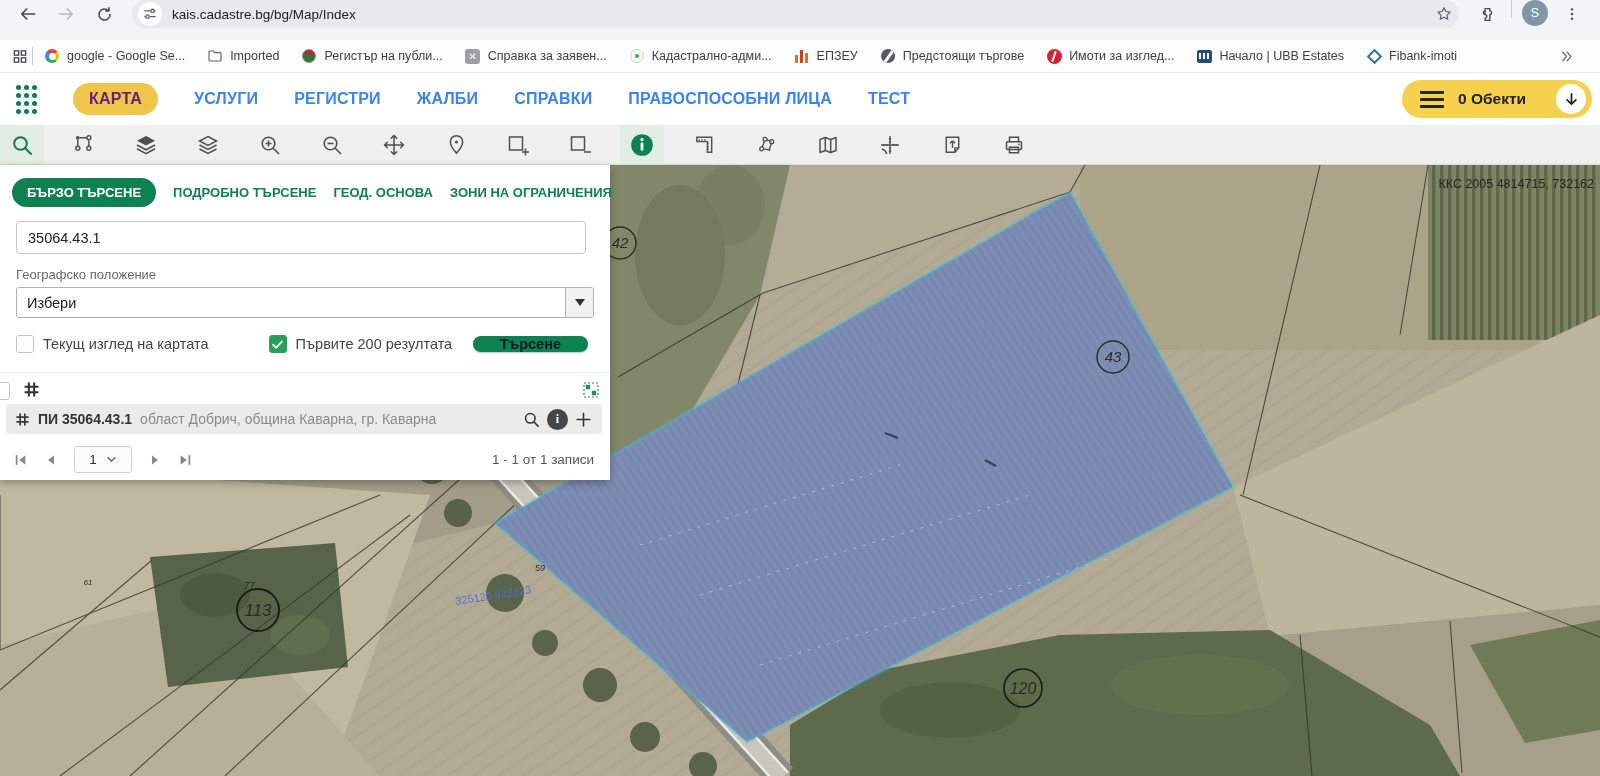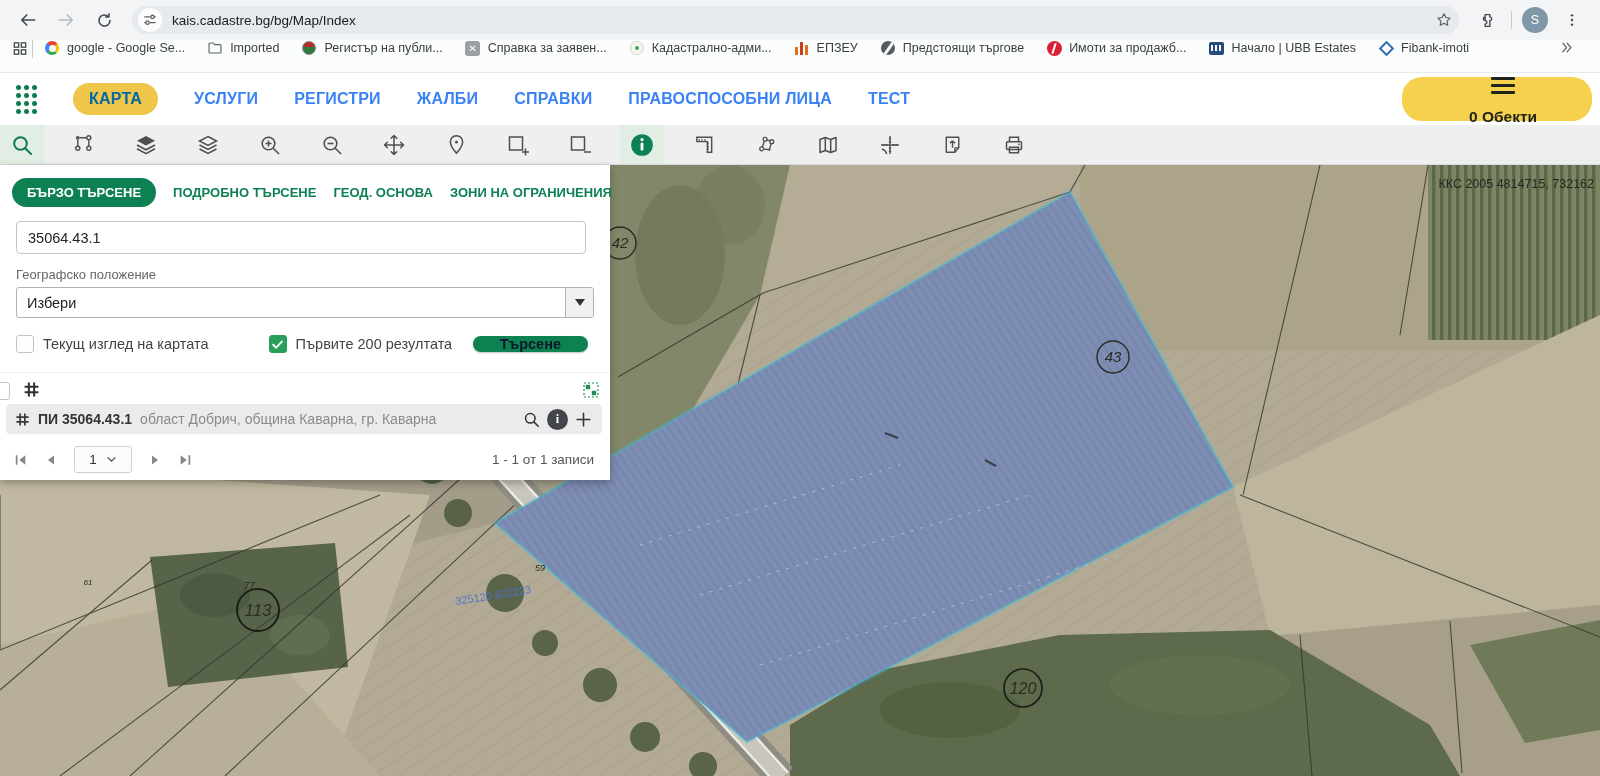--- a/index.html
+++ b/index.html
@@ -6,37 +6,37 @@
   html,body { margin:0; padding:0; }
   body {
     width:1600px; height:776px; position:relative; overflow:hidden;
     font-family:"Liberation Sans", sans-serif; background:#fff;
   }
   svg { display:block; }
 
   
   .browser-top {
     position:absolute; top:0; left:0; width:1600px; height:40px;
-    background:#f2f4f6; display:flex; align-items:center; padding:0 14px; gap:10px;
+    background:#f2f4f6; display:flex; align-items:flex-start; padding:0 14px; gap:10px;
   }
   .chrome-btn { width:28px; height:28px; display:flex; align-items:center; justify-content:center; border-radius:50%; }
   .url-bar {
     flex:1; height:28px; background:#e6e9ed; border-radius:14px;
     display:flex; align-items:center; gap:10px; padding:0 6px 0 6px; margin:0 4px;
   }
   .site-info-chip { width:24px; height:24px; border-radius:50%; background:#fdfdfd; display:flex; align-items:center; justify-content:center; }
   .url-text { flex:1; font-size:13.5px; color:#202124; }
   .divider-v { width:1px; height:18px; background:#c8ccd0; }
   .avatar { width:26px; height:26px; border-radius:50%; background:#7f97a6; color:#fff; font-size:12.5px; display:flex; align-items:center; justify-content:center; }
 
   
   .bookmarks {
     position:absolute; top:40px; left:0; width:1600px; height:33px;
     background:#fbfcfc; border-bottom:1px solid #e6e8ea;
-    display:flex; align-items:flex-start; padding:0 10px; font-size:12.5px; color:#3c4043;
+    display:flex; align-items:center; padding:0 10px; font-size:12.5px; color:#3c4043;
   }
   .bm { display:flex; align-items:center; gap:7px; padding:0 11px; white-space:nowrap; }
   .bm-ic { width:16px; height:16px; display:flex; align-items:center; justify-content:center; flex:0 0 auto; }
   .google-ring { width:14px; height:14px; border-radius:50%;
     background:conic-gradient(from -40deg,#ea4335 0 25%,#fbbc05 25% 50%,#34a853 50% 75%,#4285f4 75% 100%); position:relative; }
   .google-ring::after { content:""; position:absolute; inset:3.5px; background:#fbfcfc; border-radius:50%; }
   .ic-gray-x { width:15px; height:15px; background:#9aa0a6; border-radius:3px; color:#fff; font-size:10px; display:flex; align-items:center; justify-content:center; }
   .ic-cad { width:14px; height:14px; border-radius:50%; background:#f4f7ef; border:1px solid #cdd4c6; position:relative; }
   .ic-cad::after { content:""; position:absolute; inset:4px; border-radius:50%; background:#3aa35a; }
   .ic-bars { display:flex; align-items:flex-end; gap:1.5px; height:13px; }
@@ -52,24 +52,24 @@
   .ic-reg { width:14px; height:14px; border-radius:50%; background:linear-gradient(180deg,#b03030 0 45%, #2c7a3c 45% 100%); border:1px solid #8a8a8a; }
 
   
   .navbar {
     position:absolute; top:73px; left:0; width:1600px; height:52px; background:#fff;
     display:flex; align-items:center; padding:0 16px; gap:36px;
   }
   .dots-grid { display:grid; grid-template-columns:repeat(3,5px); grid-auto-rows:5px; gap:3px; }
   .dots-grid i { width:5px; height:5px; border-radius:50%; background:#0f7b4f; }
   .nav-item { color:#3b82f6; font-weight:bold; font-size:16px; letter-spacing:.2px; white-space:nowrap; }
-  .nav-item.active { background:#f0c64a; color:#0369a1; padding:7px 16px; border-radius:17px; }
+  .nav-item.active { background:#f0c64a; color:#701a75; padding:7px 16px; border-radius:17px; }
   .objects-pill {
-    margin-left:auto; margin-right:-8px; background:#f6d14e; border-radius:20px; height:44px;
-    display:flex; align-items:center; gap:14px; padding:0 6px 0 18px; min-width:190px;flex-direction:column;
+    margin-left:auto; margin-right:-8px; background:#f6d14e; border-radius:20px; height:38px;
+    display:flex; align-items:center; gap:14px; padding:0 6px 0 18px; min-width:190px;
   }
   .hamburger { display:flex; flex-direction:column; gap:4px; }
   .hamburger i { width:24px; height:3px; background:#21231d; border-radius:1px; }
   .objects-label { font-weight:bold; font-size:15.5px; color:#21231d; }
   .obj-circle { width:30px; height:30px; border-radius:50%; background:#fff; display:flex; align-items:center; justify-content:center; margin-left:auto; }
 
   
   .toolbar {
     position:absolute; top:125px; left:0; width:1600px; height:40px;
     background:#eef0ef; border-bottom:1px solid #d9dbda; display:flex;
@@ -359,21 +359,21 @@
   <span class="bm">
     <span class="bm-ic">
         <span class="ic-globe"></span>
       </span>
     <span>Предстоящи търгове</span>
   </span>
   <span class="bm">
     <span class="bm-ic">
         <span class="ic-imoti"></span>
       </span>
-    <span>Имоти за продажб...</span>
+    <span>Имоти за изглед...</span>
   </span>
   <span class="bm">
     <span class="bm-ic">
         <span class="ic-bank"></span>
       </span>
     <span>Начало | UBB Estates</span>
   </span>
   <span class="bm">
     <span class="bm-ic">
         <span class="ic-diamond"></span>

